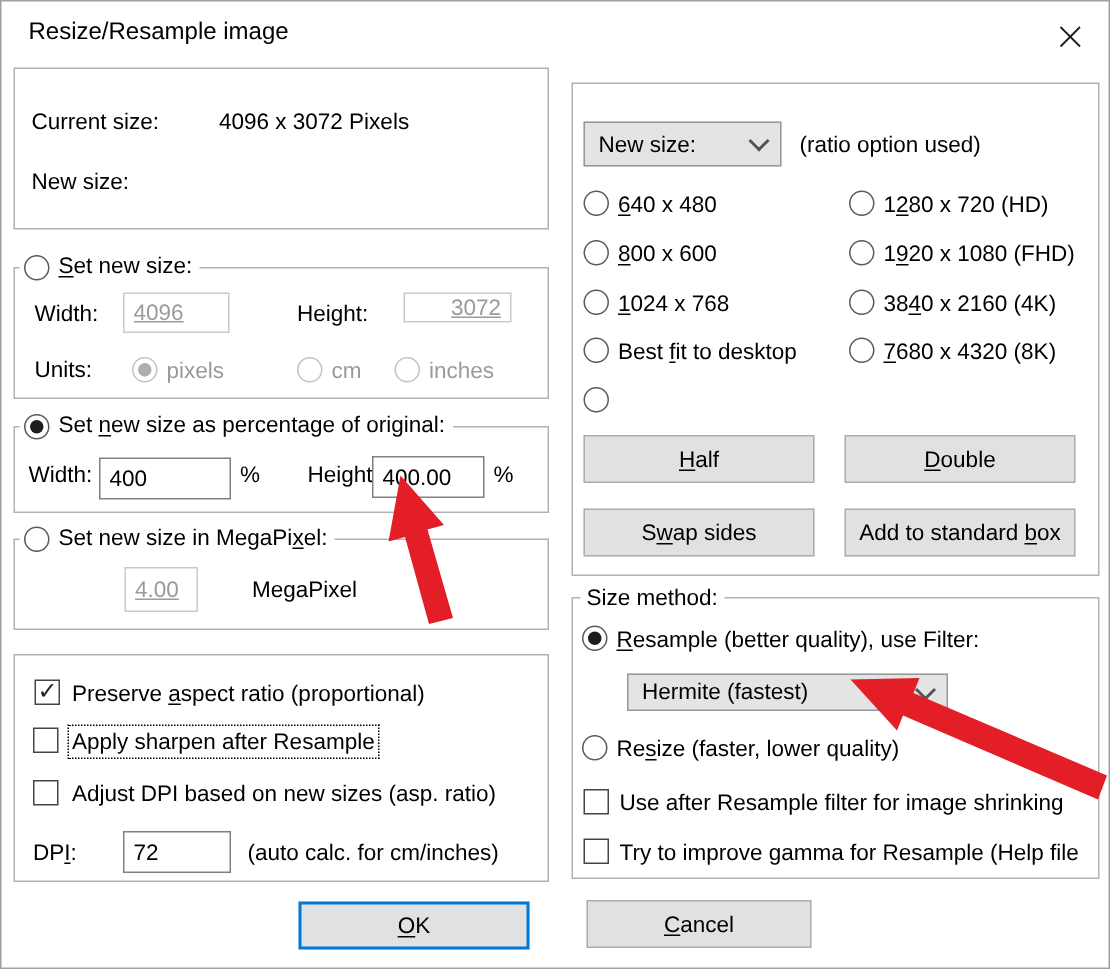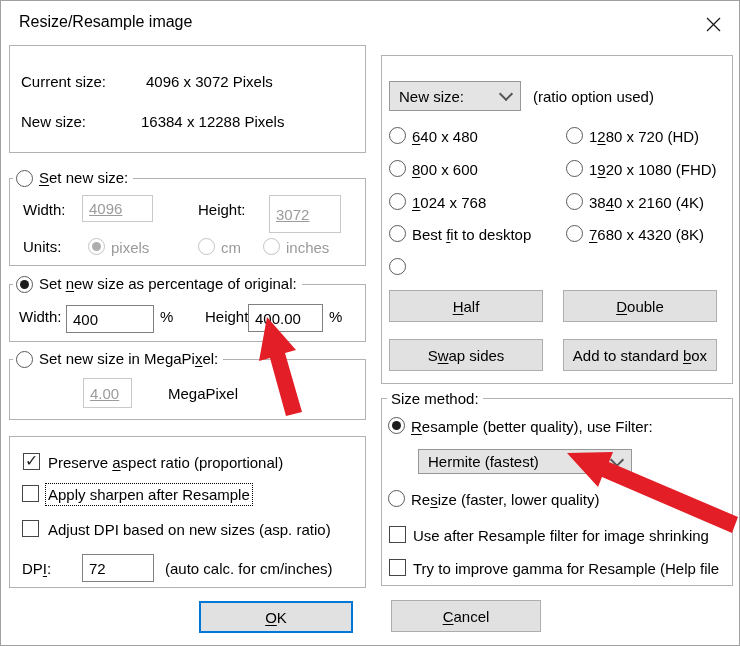--- a/index.html
+++ b/index.html
@@ -60,31 +60,30 @@
     <svg width="15" height="15" viewBox="0 0 15 15">
       <line x1="1" y1="1" x2="14" y2="14" stroke="#1a1a1a" stroke-width="1.2"></line>
       <line x1="14" y1="1" x2="1" y2="14" stroke="#1a1a1a" stroke-width="1.2"></line>
     </svg>
   </div>
 
   <div class="group" style="left:8px;top:44px;width:357px;height:108px;"></div>
   <div class="lbl" style="left:20px;top:72px;">Current size:</div>
   <div class="lbl" style="left:145px;top:72px;">4096  x  3072  Pixels</div>
   <div class="lbl" style="left:20px;top:112px;">New size:</div>
-  <div class="lbl" style="left:140px;top:112px;">16384  x  12288  Pixels</div>
 
   <div class="group" style="left:8px;top:177px;width:357px;height:88px;"></div>
   <div class="legend" style="left:12px;top:166px;">
     <span class="radio"></span>
     <span><u>S</u>et new size:</span>
   </div>
   <div class="lbl" style="left:22px;top:200px;">Width:</div>
   <input class="tb" style="left: 81px; top: 194px; width: 71px; height: 27px;" disabled="" value="4096">
   <div class="lbl" style="left:197px;top:200px;">Height:</div>
-  <input class="tb" style="left: 268px; top: 194px; width: 72px; height: 38px;" disabled="" value="3072">
+  <input class="tb" style="left: 268px; top: 194px; width: 72px; height: 20px; text-align: right;" disabled="" value="3072">
   <div class="lbl" style="left:22px;top:237px;">Units:</div>
   <span class="radio disabled checked" style="left:87px;top:237px;"></span>
   <div class="lbl gray" style="left:110px;top:238px;">pixels</div>
   <span class="radio disabled" style="left:197px;top:237px;"></span>
   <div class="lbl gray" style="left:220px;top:238px;">cm</div>
   <span class="radio disabled" style="left:262px;top:237px;"></span>
   <div class="lbl gray" style="left:285px;top:238px;">inches</div>
 
   <div class="group" style="left:8px;top:283px;width:357px;height:58px;"></div>
   <div class="legend" style="left:12px;top:272px;">

